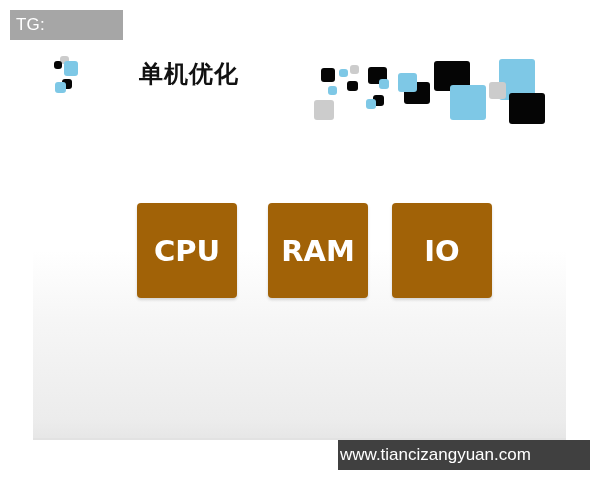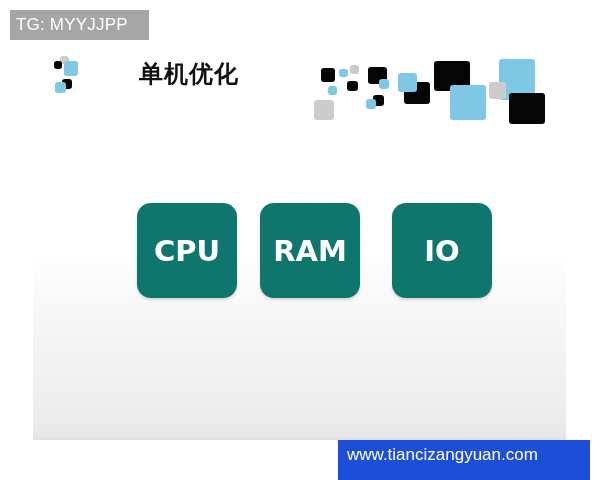--- a/index.html
+++ b/index.html
@@ -1,33 +1,33 @@
 <!DOCTYPE html>
 <html><head>
 <meta charset="utf-8">
 <style>
   html, body { margin:0; padding:0; }
   body { width:600px; height:480px; position:relative; background:#ffffff; overflow:hidden;
          font-family:"DejaVu Sans", sans-serif; }
   .slide { position:absolute; left:33px; top:0; width:533px; height:440px;
            background:linear-gradient(to bottom, #ffffff 0px, #ffffff 250px, #f6f6f6 320px, #ececec 420px, #e6e6e6 440px); }
   .slide-bottom-line { position:absolute; left:33px; top:438px; width:533px; height:2px; background:#e2e2e2; }
-  .watermark-top { position:absolute; left:10px; top:10px; width:139px; height:30px; background:#a6a6a6;
+  .watermark-top { position:absolute; left:10px; top:10px; width:113px; height:30px; background:#a6a6a6;
                    color:#ffffff; font-family:"Liberation Sans", sans-serif; font-size:17px; line-height:30px;
                    padding-left:6px; box-sizing:border-box; letter-spacing:0.2px; }
-  .watermark-bottom { position:absolute; left:338px; top:440px; width:252px; height:40px; background:#1d4ed8;
+  .watermark-bottom { position:absolute; left:338px; top:440px; width:252px; height:30px; background:#404040;
                       color:#ffffff; font-family:"Liberation Sans", sans-serif; font-size:17px; line-height:30px;
-                      padding-left:9px; box-sizing:border-box; }
+                      padding-left:2px; box-sizing:border-box; }
   .sq { position:absolute; border-radius:3px; }
   .k { background:#050505; }
   .b { background:#7ec8e6; }
   .g { background:#cccccc; }
   .title { position:absolute; left:100px; top:57px; font-size:24px; font-weight:bold; color:#111111;
            font-family:"DejaVu Sans", sans-serif; letter-spacing:1px; line-height:34px;margin-left:39px; }
-  .tile { position:absolute; top:203px; width:100px; height:95px; background:#0f766e; border-radius:14px;
+  .tile { position:absolute; top:203px; width:100px; height:95px; background:#a16207; border-radius:4px;
           color:#ffffff; font-family:"DejaVu Sans", sans-serif; font-weight:bold; font-size:29px;
           display:flex; align-items:center; justify-content:center; box-shadow:0 2px 3px rgba(0,0,0,0.15); }
 </style>
 </head>
 <body>
 
 <div class="slide"></div>
 <div class="slide-bottom-line"></div>
 
 <div class="watermark-top">TG: MYYJJPP</div>
@@ -56,16 +56,16 @@
   <div class="sq k" style="left:404px;top:82px;width:26px;height:22px;"></div>
   <div class="sq b" style="left:398px;top:73px;width:19px;height:19px;"></div>
   <div class="sq k" style="left:434px;top:61px;width:36px;height:30px;"></div>
   <div class="sq b" style="left:450px;top:85px;width:36px;height:35px;"></div>
   <div class="sq b" style="left:499px;top:59px;width:36px;height:41px;"></div>
   <div class="sq g" style="left:489px;top:82px;width:17px;height:17px;"></div>
   <div class="sq k" style="left:509px;top:93px;width:36px;height:31px;"></div>
 </div>
 
 <div class="tile" style="left:137px;">CPU</div>
-<div class="tile" style="left:260px;">RAM</div>
+<div class="tile" style="left:268px;">RAM</div>
 <div class="tile" style="left:392px;">IO</div>
 
 <div class="watermark-bottom">www.tiancizangyuan.com</div>
 
 </body></html>

